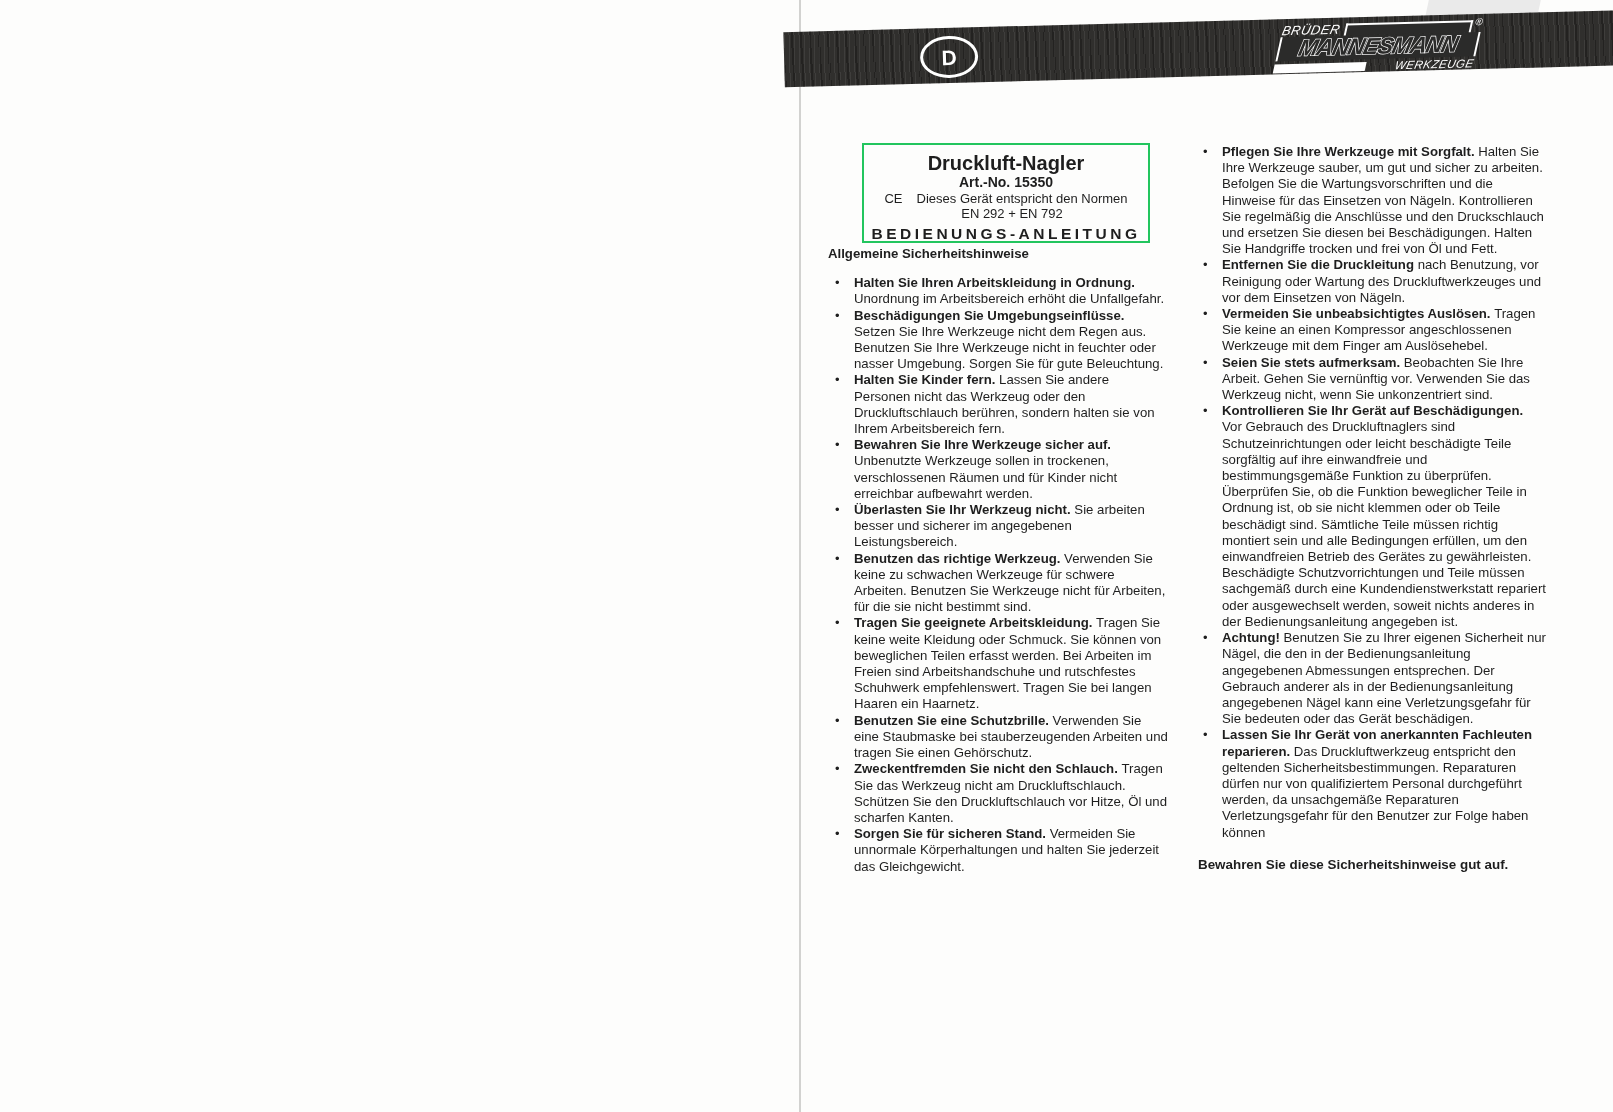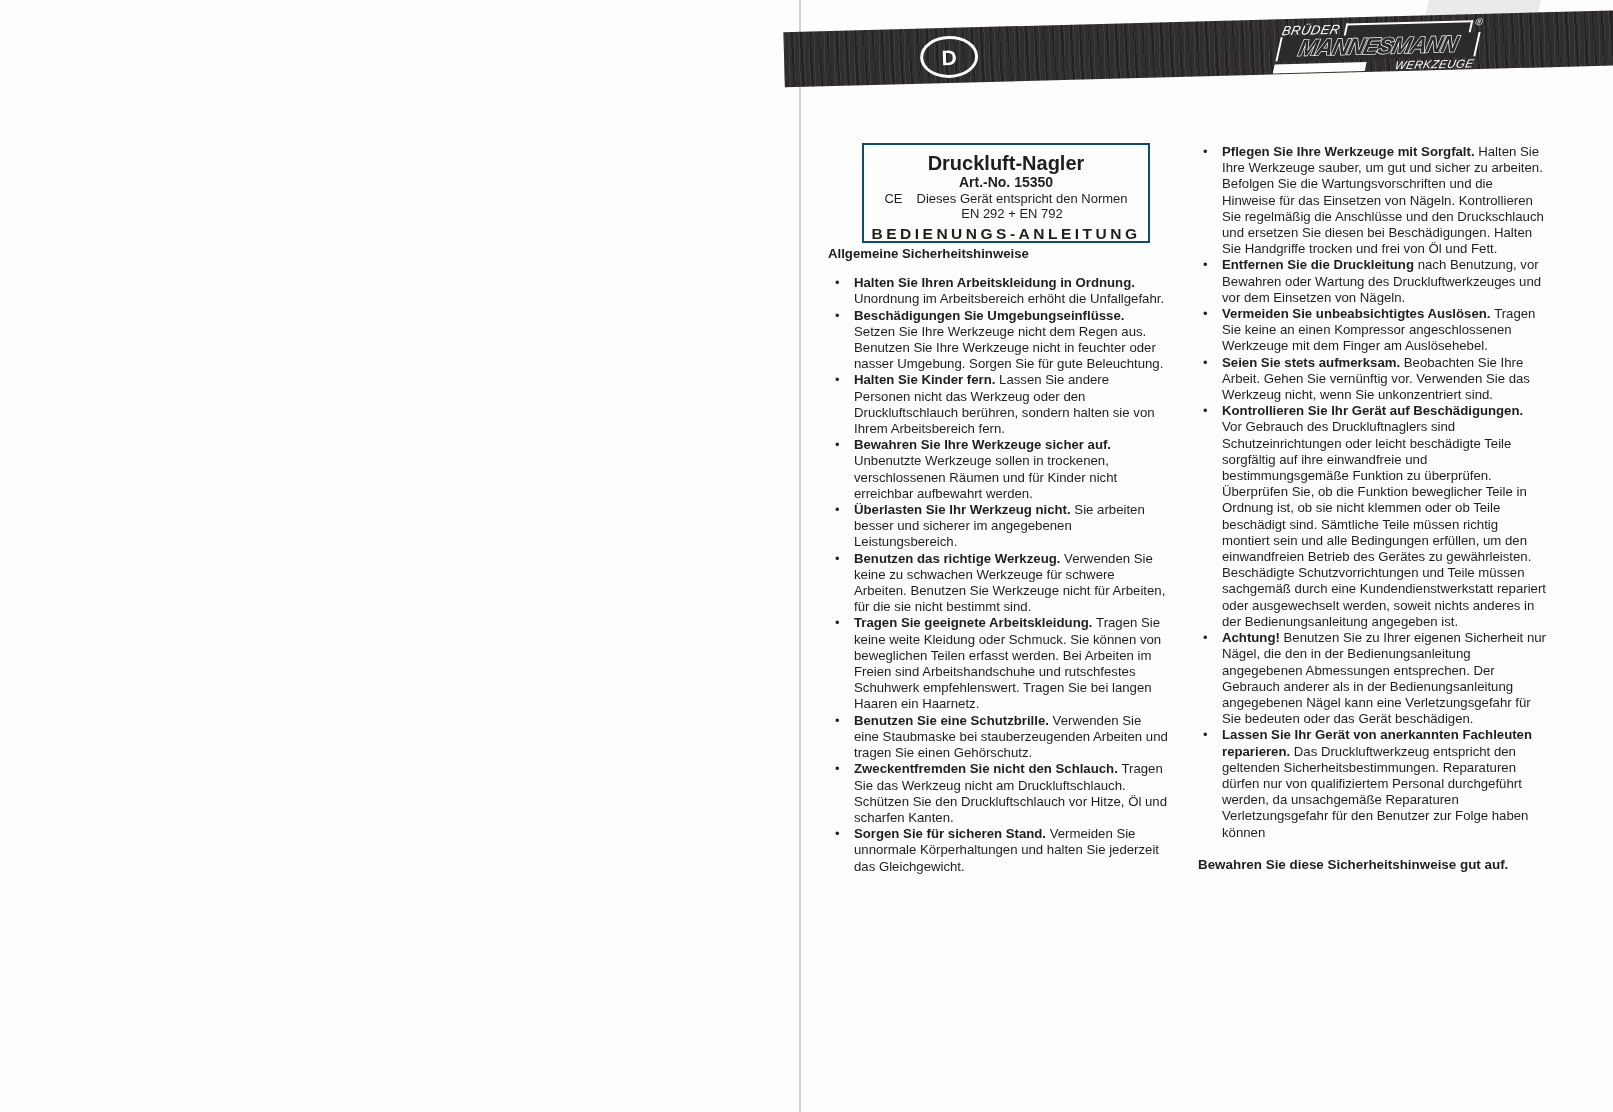--- a/index.html
+++ b/index.html
@@ -60,21 +60,21 @@
   }
   .row-c{display:flex;align-items:center;height:15px;}
   .bar-white{width:46%;height:9px;background:#ffffff;}
   .werkzeuge{
     flex:1;text-align:right;color:#ffffff;font-style:italic;font-size:11.5px;
     line-height:11px;letter-spacing:.5px;white-space:nowrap;padding-left:6px;
   }
   
   .title-box{
     position:absolute;left:862px;top:143px;width:288px;height:100px;
-    border:2px solid #0c4a6e;background:#fdfdfc;
+    border:2px solid #22c55e;background:#fdfdfc;
     text-align:center;box-sizing:border-box;padding-top:7px;
   }
   .tb-product{font-size:20px;font-weight:bold;line-height:22px;}
   .tb-artno{font-size:14px;font-weight:bold;line-height:17px;}
   .tb-ce{font-size:13px;line-height:15px;}
   .tb-ce .ce-mark{margin-right:14px;text-align:center;}
   .tb-norms{font-size:13px;line-height:15px;margin-left:12px;}
   .tb-doctype{font-size:15.5px;font-weight:bold;letter-spacing:3.5px;line-height:19px;margin-top:3px;text-align:center;}
   
   .col{position:absolute;font-size:13.2px;line-height:16.2px;}
@@ -140,21 +140,21 @@
         <div class="item"><span class="marker">•</span><b class="lead">Tragen Sie geeignete Arbeitskleidung. </b><span>Tragen Sie keine weite Kleidung oder Schmuck. Sie können von beweglichen Teilen erfasst werden. Bei Arbeiten im Freien sind Arbeitshandschuhe und rutschfestes Schuhwerk empfehlenswert. Tragen Sie bei langen Haaren ein Haarnetz.</span></div>
         <div class="item"><span class="marker">•</span><b class="lead">Benutzen Sie eine Schutzbrille. </b><span>Verwenden Sie eine Staubmaske bei stauberzeugenden Arbeiten und tragen Sie einen Gehörschutz.</span></div>
         <div class="item"><span class="marker">•</span><b class="lead">Zweckentfremden Sie nicht den Schlauch. </b><span>Tragen Sie das Werkzeug nicht am Druckluftschlauch. Schützen Sie den Druckluftschlauch vor Hitze, Öl und scharfen Kanten.</span></div>
         <div class="item"><span class="marker">•</span><b class="lead">Sorgen Sie für sicheren Stand. </b><span>Vermeiden Sie unnormale Körperhaltungen und halten Sie jederzeit das Gleichgewicht.</span></div>
       </div>
   </div>
 
   <div class="col col-right">
     <div class="list" id="list-right">
         <div class="item"><span class="marker">•</span><b class="lead">Pflegen Sie Ihre Werkzeuge mit Sorgfalt. </b><span>Halten Sie Ihre Werkzeuge sauber, um gut und sicher zu arbeiten. Befolgen Sie die Wartungsvorschriften und die Hinweise für das Einsetzen von Nägeln. Kontrollieren Sie regelmäßig die Anschlüsse und den Druckschlauch und ersetzen Sie diesen bei Beschädigungen. Halten Sie Handgriffe trocken und frei von Öl und Fett.</span></div>
-        <div class="item"><span class="marker">•</span><b class="lead">Entfernen Sie die Druckleitung </b><span>nach Benutzung, vor Bewahren oder Wartung des Druckluftwerkzeuges und vor dem Einsetzen von Nägeln.</span></div>
+        <div class="item"><span class="marker">•</span><b class="lead">Entfernen Sie die Druckleitung </b><span>nach Benutzung, vor Reinigung oder Wartung des Druckluftwerkzeuges und vor dem Einsetzen von Nägeln.</span></div>
         <div class="item"><span class="marker">•</span><b class="lead">Vermeiden Sie unbeabsichtigtes Auslösen. </b><span>Tragen Sie keine an einen Kompressor angeschlossenen Werkzeuge mit dem Finger am Auslösehebel.</span></div>
         <div class="item"><span class="marker">•</span><b class="lead">Seien Sie stets aufmerksam. </b><span>Beobachten Sie Ihre Arbeit. Gehen Sie vernünftig vor. Verwenden Sie das Werkzeug nicht, wenn Sie unkonzentriert sind.</span></div>
         <div class="item"><span class="marker">•</span><b class="lead">Kontrollieren Sie Ihr Gerät auf Beschädigungen. </b><span>Vor Gebrauch des Druckluftnaglers sind Schutzeinrichtungen oder leicht beschädigte Teile sorgfältig auf ihre einwandfreie und bestimmungsgemäße Funktion zu überprüfen. Überprüfen Sie, ob die Funktion beweglicher Teile in Ordnung ist, ob sie nicht klemmen oder ob Teile beschädigt sind. Sämtliche Teile müssen richtig montiert sein und alle Bedingungen erfüllen, um den einwandfreien Betrieb des Gerätes zu gewährleisten. Beschädigte Schutzvorrichtungen und Teile müssen sachgemäß durch eine Kundendienstwerkstatt repariert oder ausgewechselt werden, soweit nichts anderes in der Bedienungsanleitung angegeben ist.</span></div>
         <div class="item"><span class="marker">•</span><b class="lead">Achtung! </b><span>Benutzen Sie zu Ihrer eigenen Sicherheit nur Nägel, die den in der Bedienungsanleitung angegebenen Abmessungen entsprechen. Der Gebrauch anderer als in der Bedienungsanleitung angegebenen Nägel kann eine Verletzungsgefahr für Sie bedeuten oder das Gerät beschädigen.</span></div>
         <div class="item"><span class="marker">•</span><b class="lead">Lassen Sie Ihr Gerät von anerkannten Fachleuten reparieren. </b><span>Das Druckluftwerkzeug entspricht den geltenden Sicherheitsbestimmungen. Reparaturen dürfen nur von qualifiziertem Personal durchgeführt werden, da unsachgemäße Reparaturen Verletzungsgefahr für den Benutzer zur Folge haben können</span></div>
       </div>
     <p class="closing">Bewahren Sie diese Sicherheitshinweise gut auf.</p>
   </div>
 
 </div>

